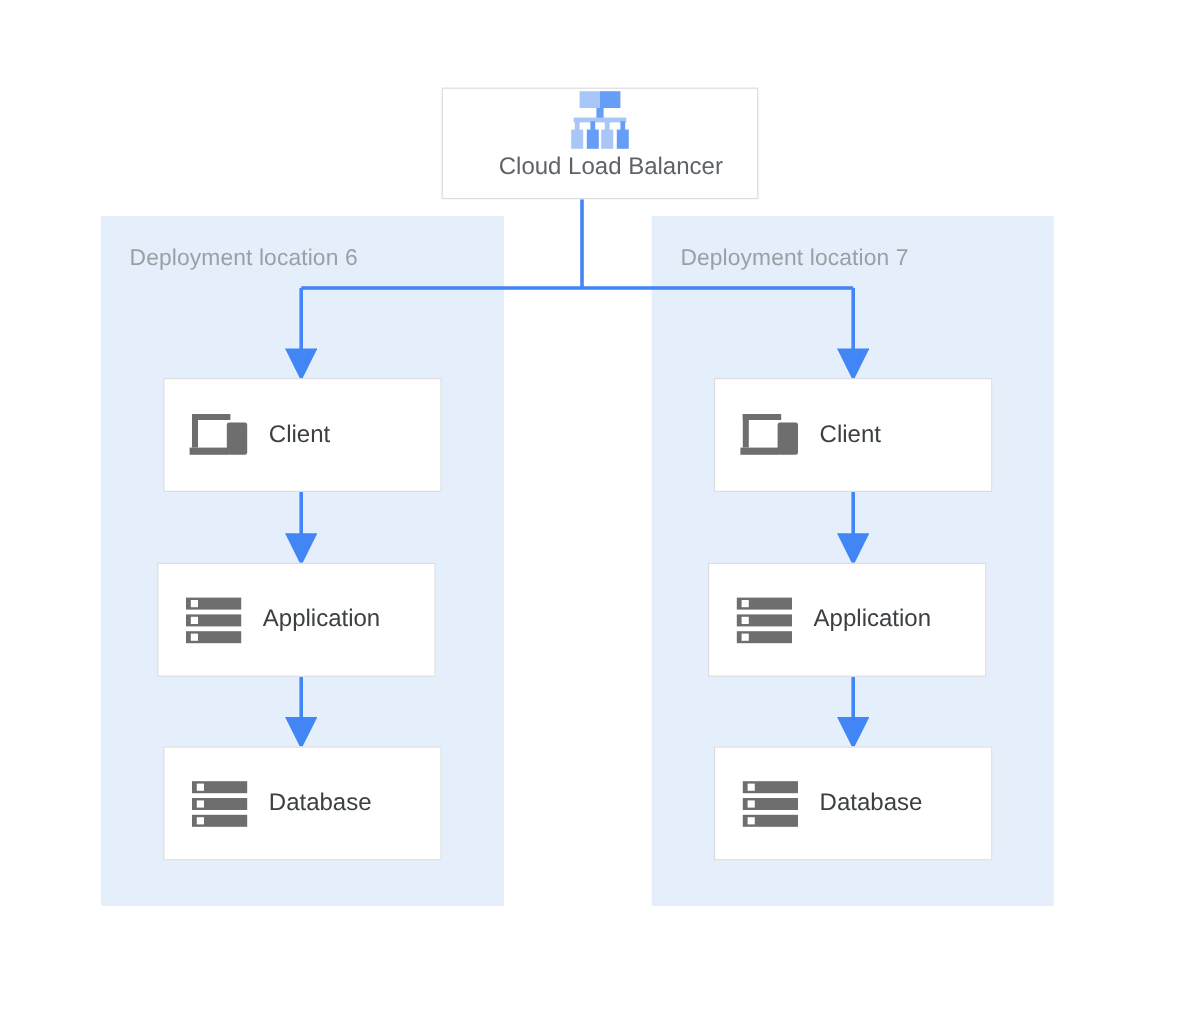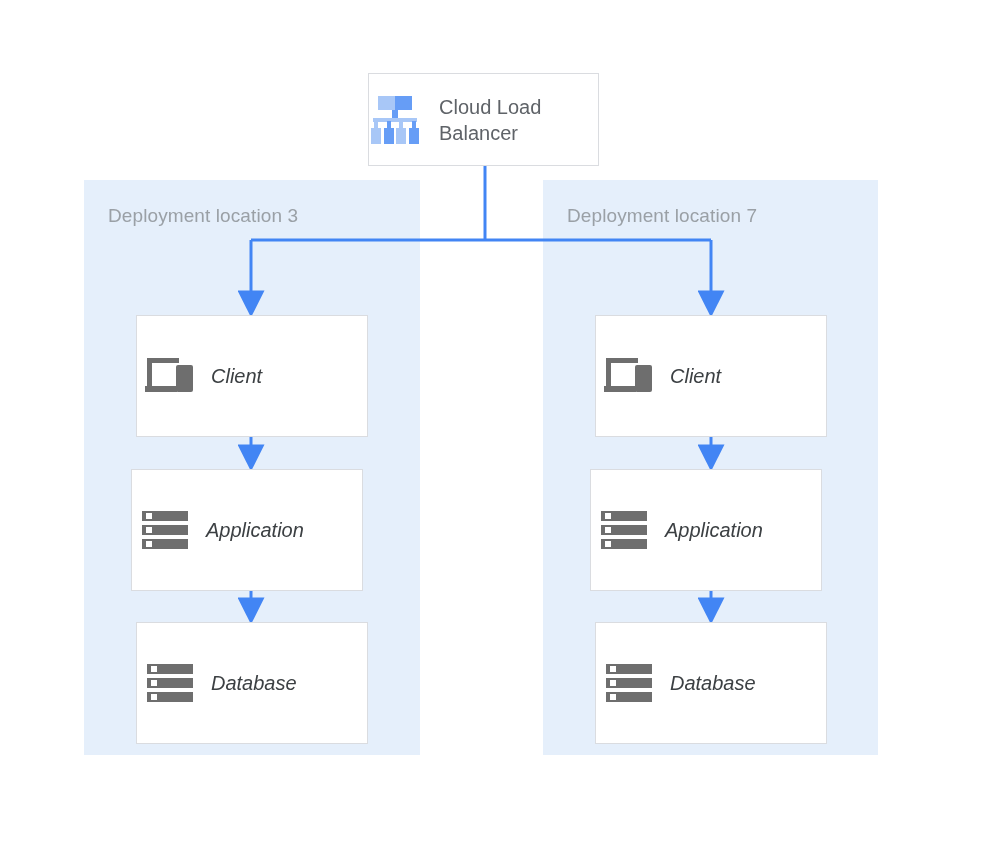--- a/index.html
+++ b/index.html
@@ -68,37 +68,37 @@
   .node-label {
     font-size: 20px;
     color: #3c4043;
     white-space: nowrap;
   }
 
   
   #node-lb {
     left: 368px;
     top: 73px;
-    width: 231px;
+    width: 264px;
     height: 93px;
+    flex-direction: column;
   }
   #node-lb .node-icon { width: 52px; height: 52px; }
   #node-lb .node-label {
     margin-left: 18px;
     line-height: 26px;
     white-space: normal;
     color: #5f6368;
   }
 
   
   .node-service {
     width: 232px;
-    height: 122px;
-    padding-left: 8px;
-    font-style: italic;
+    height: 95px;
+    padding-left: 21px;
   }
   .node-service .node-icon { width: 50px; height: 44px; }
   .node-service .node-label { margin-left: 16px; }
 
   #node-client-1 { left: 136px; top: 315px; }
   #node-app-1    { left: 131px; top: 469px; }
   #node-db-1     { left: 136px; top: 622px; }
   #node-client-2 { left: 595px; top: 315px; }
   #node-app-2    { left: 590px; top: 469px; }
   #node-db-2     { left: 595px; top: 622px; }
@@ -141,21 +141,21 @@
   .sv-l3 { top: 33px; }
 </style>
 </head>
 <body>
 
 <div id="diagram">
 
   <div class="zone" id="zone-1"></div>
   <div class="zone" id="zone-2"></div>
 
-  <div class="zone-label" id="zone-1-label">Deployment location 3</div>
+  <div class="zone-label" id="zone-1-label">Deployment location 6</div>
   <div class="zone-label" id="zone-2-label">Deployment location 7</div>
 
   <svg id="connectors" viewBox="0 0 996 856" xmlns="http://www.w3.org/2000/svg">
     <defs>
       <marker id="arrowhead" markerWidth="9" markerHeight="9" refX="1.2" refY="4.5" orient="auto" markerUnits="strokeWidth">
         <path d="M0,0 L9,4.5 L0,9 z" fill="#4285f4"></path>
       </marker>
     </defs>
 
     <g>

